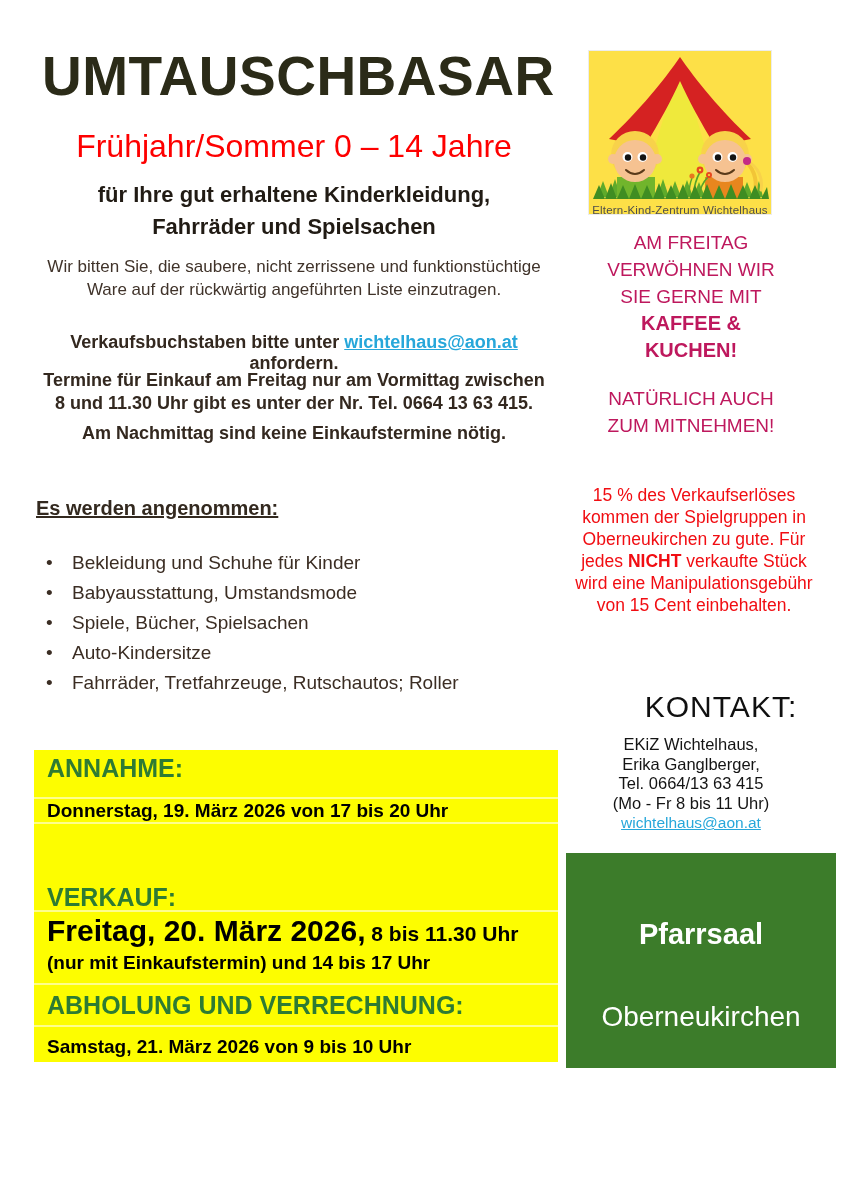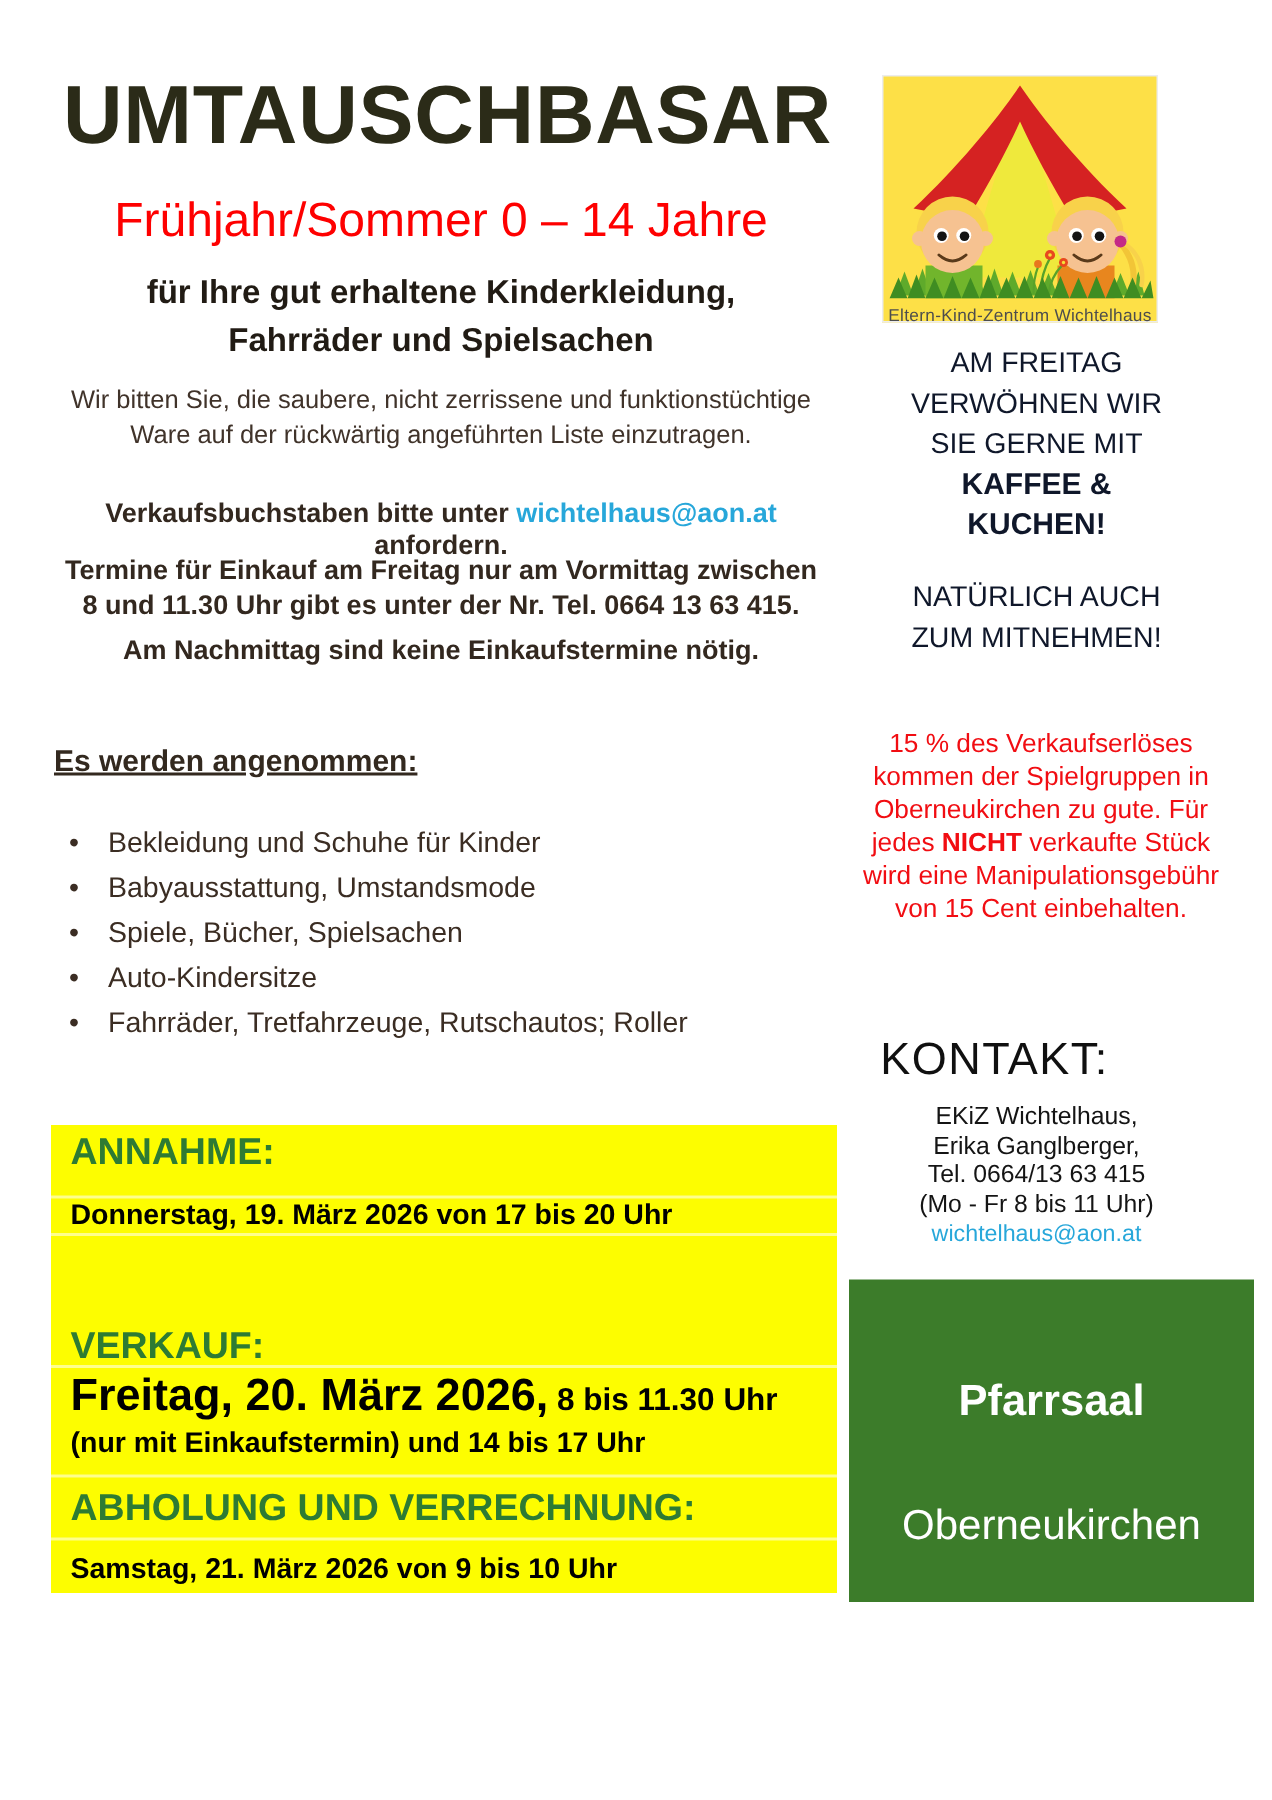--- a/index.html
+++ b/index.html
@@ -28,21 +28,21 @@
     font-size:22px; font-weight:bold; line-height:32px; color:#211b14;
   }
   #intro {
     left:38px; top:255px; width:512px; text-align:center;
     font-size:17px; line-height:23px; color:#40332a;
   }
   #request {
     left:38px; top:332px; width:512px; text-align:center;
     font-size:18px; font-weight:bold; color:#33281f;
   }
-  .email-link { color:#27a7da; cursor:pointer; }
+  .email-link { color:#27a7da; text-decoration:underline; cursor:pointer; }
   #appointments {
     left:38px; top:369px; width:512px; text-align:center;
     font-size:18px; font-weight:bold; line-height:23px; color:#33281f;
   }
   #no-afternoon {
     left:38px; top:423px; width:512px; text-align:center;
     font-size:18px; font-weight:bold; color:#33281f;
   }
   #accepted-heading {
     left:36px; top:497px;
@@ -83,31 +83,31 @@
   #logo-box {
     left:588px; top:50px; width:184px; height:165px;
     background:#fde047; border:1px solid #ececec; text-align:center;
   }
   #logo-caption {
     margin-top:1px; font-size:11.5px; color:#4d4d4d; letter-spacing:0.2px;
     white-space:nowrap;
   }
   #kaffee-block {
     left:566px; top:229px; width:250px; text-align:center;
-    font-size:19px; line-height:27px; color:#0f172a;
+    font-size:19px; line-height:27px; color:#be185d;
   }
   .kaffee-bold { font-weight:bold; font-size:20px; }
   #takeaway { margin-top:21px; }
   #fee-note {
     left:574px; top:484px; width:240px; text-align:center;
     font-size:17.5px; line-height:22px; color:#f10d12;
   }
   #fee-note b { font-weight:bold; }
   #kontakt-heading {
-    left:538px; top:690px; width:250px; text-align:center;
+    left:596px; top:690px; width:250px; text-align:center;
     font-size:30px; color:#101010; letter-spacing:1px;
   }
   #kontakt-lines {
     left:566px; top:735px; width:250px; text-align:center;
     font-size:16.5px; line-height:19.5px; color:#141414;
   }
   #kontakt-email { font-size:15.5px; }
   #green-box {
     left:566px; top:853px; width:270px; height:215px;
     background:#3c7c2a; text-align:center; color:#ffffff;

